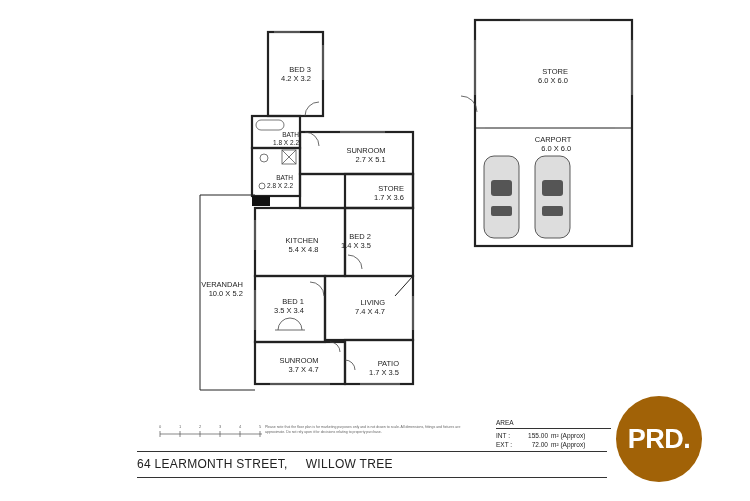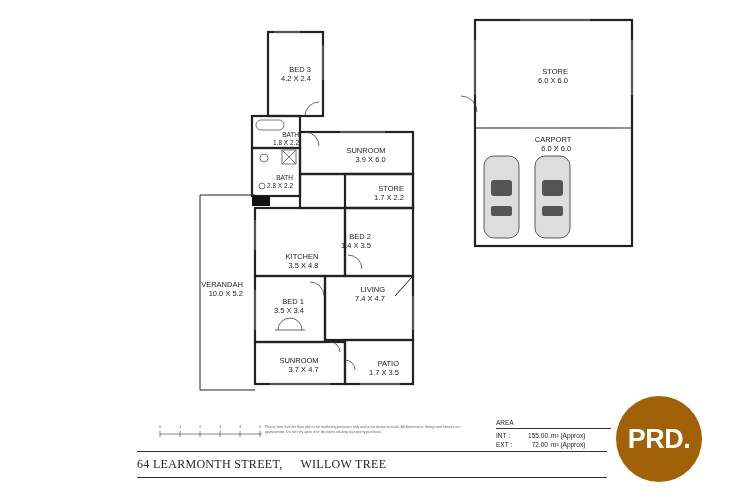--- a/index.html
+++ b/index.html
@@ -1,20 +1,20 @@
 <!DOCTYPE html>
 <html><head>
 <meta charset="utf-8">
 <style>
   html,body{margin:0;padding:0;background:#fff;}
   body{width:750px;height:501px;position:relative;overflow:hidden;font-family:"Liberation Sans",sans-serif;color:#222;}
   svg{position:absolute;left:0;top:0;}
   .rl{position:absolute;text-align:right;font-size:7.5px;line-height:9px;color:#222;transform:translateX(-50%);white-space:nowrap;}
   .rl.small{font-size:6.5px;line-height:7.5px;}
-  .title{position:absolute;left:137px;top:457px;font-size:12px;letter-spacing:.3px;color:#222;font-family:Liberation Serif, serif;}
+  .title{position:absolute;left:137px;top:457px;font-size:12px;letter-spacing:.3px;color:#222;}
   .title span.s{display:inline-block;width:18px;}
   .rule{position:absolute;left:137px;top:451px;width:470px;border-top:1px solid #333;}
   .rule2{position:absolute;left:137px;top:477px;width:470px;border-top:1px solid #333;}
   .area{position:absolute;left:496px;top:418px;font-size:6.5px;line-height:9px;color:#222;}
   .area .hdr{border-bottom:1px solid #333;width:115px;padding-bottom:1px;margin-bottom:2px;}
   .area .row{display:flex;}
   .area .k{width:18px;}
   .area .v{width:34px;text-align:right;}
   .area .u{padding-left:3px;}
   .disc{position:absolute;left:265px;top:425px;font-size:3.5px;line-height:4.5px;color:#666;width:210px;}
@@ -119,55 +119,55 @@
     <line x1="180" y1="431" x2="180" y2="437"></line>
     <line x1="200" y1="431" x2="200" y2="437"></line>
     <line x1="220" y1="431" x2="220" y2="437"></line>
     <line x1="240" y1="431" x2="240" y2="437"></line>
     <line x1="260" y1="431" x2="260" y2="437"></line>
   </g>
 </svg>
 
 <div class="rl" style="left:296px;top:65px">
     <div>BED 3</div>
-    <div>4.2 X 2.4</div>
+    <div>4.2 X 3.2</div>
   </div>
 <div class="rl small" style="left:286px;top:131px">
     <div>BATH</div>
     <div>1.8 X 2.2</div>
   </div>
 <div class="rl" style="left:366px;top:146px">
     <div>SUNROOM</div>
-    <div>3.9 X 6.0</div>
+    <div>2.7 X 5.1</div>
   </div>
 <div class="rl small" style="left:280px;top:174px">
     <div>BATH</div>
     <div>2.8 X 2.2</div>
   </div>
 <div class="rl" style="left:389px;top:184px">
     <div>STORE</div>
-    <div>1.7 X 2.2</div>
-  </div>
-<div class="rl" style="left:302px;top:252px">
+    <div>1.7 X 3.6</div>
+  </div>
+<div class="rl" style="left:302px;top:236px">
     <div>KITCHEN</div>
-    <div>3.5 X 4.8</div>
+    <div>5.4 X 4.8</div>
   </div>
 <div class="rl" style="left:356px;top:232px">
     <div>BED 2</div>
     <div>1.4 X 3.5</div>
   </div>
 <div class="rl" style="left:222px;top:280px">
     <div>VERANDAH</div>
     <div>10.0 X 5.2</div>
   </div>
 <div class="rl" style="left:289px;top:297px">
     <div>BED 1</div>
     <div>3.5 X 3.4</div>
   </div>
-<div class="rl" style="left:370px;top:285px">
+<div class="rl" style="left:370px;top:298px">
     <div>LIVING</div>
     <div>7.4 X 4.7</div>
   </div>
 <div class="rl" style="left:299px;top:356px">
     <div>SUNROOM</div>
     <div>3.7 X 4.7</div>
   </div>
 <div class="rl" style="left:384px;top:359px">
     <div>PATIO</div>
     <div>1.7 X 3.5</div>

